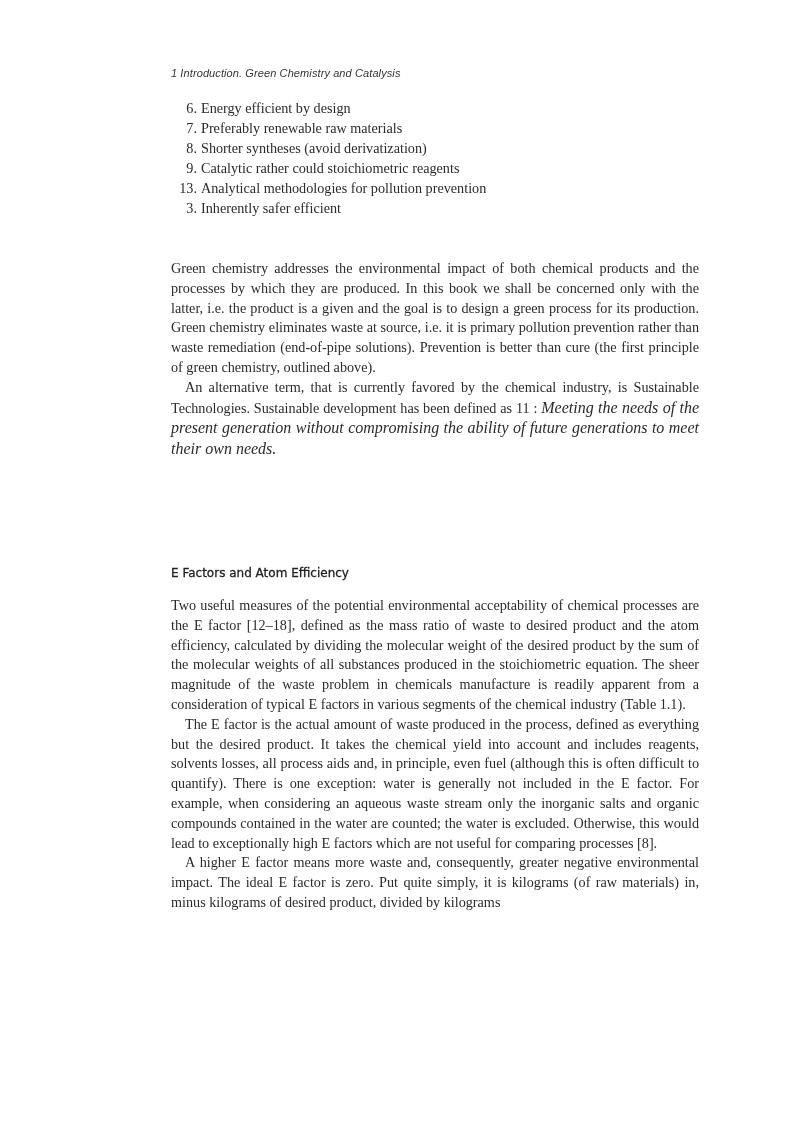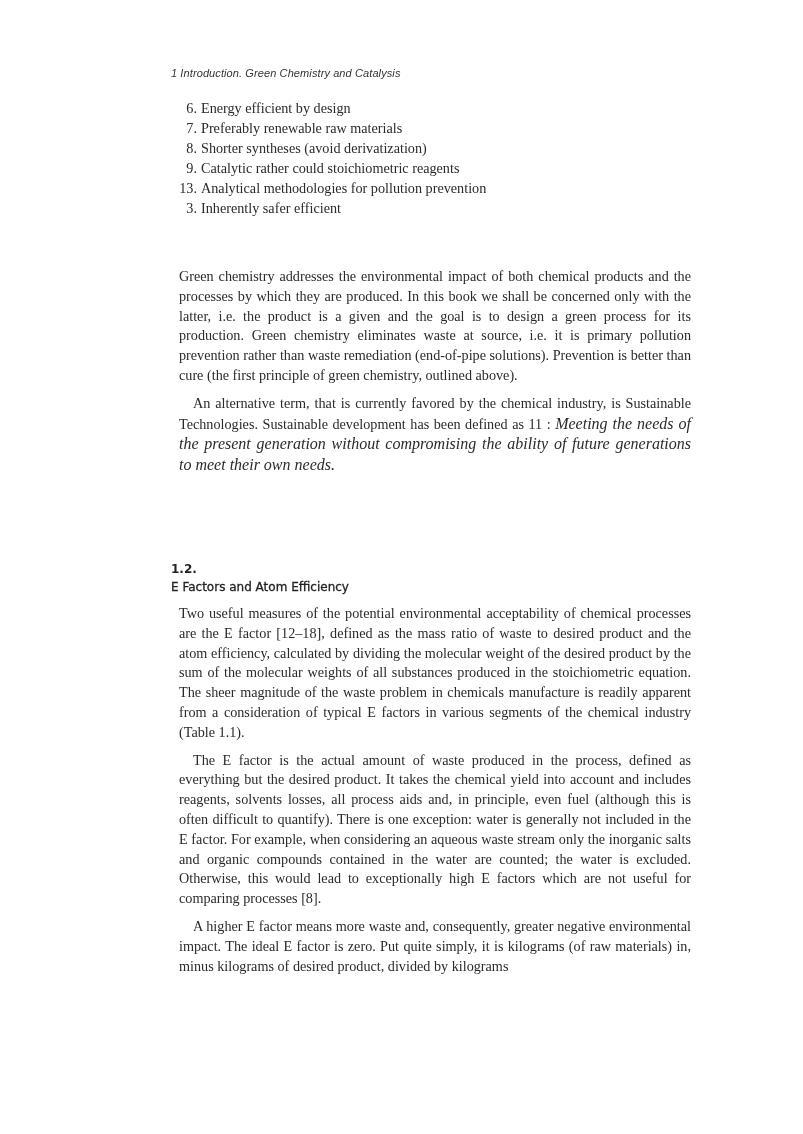--- a/index.html
+++ b/index.html
@@ -8,21 +8,21 @@
   .running-head {
     position: absolute; top: 67px; left: 0;
     font-family: Liberation Sans, sans-serif; font-style: italic;
     font-size: 11px; color: #333; letter-spacing: 0.1px;
   }
   .list { position: absolute; top: 98px; left: 0; margin: 0; padding: 0; list-style: none;
     font-family: "Liberation Serif", serif; font-size: 14.2px; line-height: 20px; }
   .list li { display: flex; }
   .list .num { width: 26px; text-align: right; padding-right: 4px; flex: none; }
   .body-text { font-family: "Liberation Serif", serif; font-size: 14.2px; line-height: 19.8px;
-    text-align: justify; margin: 8px; hyphens: manual; }
+    text-align: justify; margin: 0; hyphens: manual; }
   .indent { text-indent: 14px; }
   .block { position: absolute; left: 0; width: 528px; }
   .sec-num, .sec-title { font-family: "DejaVu Sans", sans-serif; font-size: 12px; font-weight: bold; color: #222; }
   .sec-title { font-weight: normal; -webkit-text-stroke: 0.3px #222; }
   em { font-style: italic; font-size: 16px; }
 </style>
 </head>
 <body>
 
 <div class="page">
@@ -54,21 +54,20 @@
         <span>Inherently safer efficient</span>
       </li>
   </ol>
 
   <div class="block" style="top:259px;">
     <p class="body-text">Green chemistry addresses the environmental impact of both chemical products and the processes by which they are produced. In this book we shall be con­cerned only with the latter, i.e. the product is a given and the goal is to design a green process for its production. Green chemistry eliminates waste at source, i.e. it is primary pollution prevention rather than waste remediation (end-of-pipe solutions). Prevention is better than cure (the first principle of green chemistry, outlined above).</p>
     <p class="body-text indent"><span>An alternative term, that is currently favored by the chemical industry, is Sus­tainable Technologies. Sustainable development has been defined as  11 : </span><em>Meet­ing the needs of the present generation without compromising the ability of future gen­erations to meet their own needs.</em></p>
   </div>
 
   <div class="block" style="top:562px;">
-    <div class="sec-num">1.2.</div>
     <div class="sec-title" style="margin-top:4px;">E Factors and Atom Efficiency</div>
   </div>
 
   <div class="block" style="top:596px;">
     <p class="body-text">Two useful measures of the potential environmental acceptability of chemical processes are the E factor [12–18],  defined as the mass ratio of waste to desired product and the atom efficiency, calculated by dividing the molecular weight of the desired product by the sum of the molecular weights of all substances pro­duced in the stoichiometric equation. The sheer magnitude of the waste prob­lem in chemicals manufacture is readily apparent from a consideration of typi­cal E factors in various segments of the chemical industry (Table 1.1).</p>
     <p class="body-text indent">The E factor is the actual amount of waste produced in the process, defined as everything but the desired product. It takes the chemical yield into account and includes reagents, solvents losses, all process aids and, in principle, even fuel (although this is often difficult to quantify). There is one exception: water is generally not included in the E factor. For example, when considering an aqueous waste stream only the inorganic salts and organic compounds con­tained in the water are counted; the water is excluded. Otherwise, this would lead to exceptionally high E factors which are not useful for comparing pro­cesses [8].</p>
     <p class="body-text indent">A higher E factor means more waste and, consequently, greater negative envi­ronmental impact. The ideal E factor is zero. Put quite simply, it is kilograms (of raw materials) in, minus kilograms of desired product, divided by kilograms</p>
   </div>
 </div>
 

